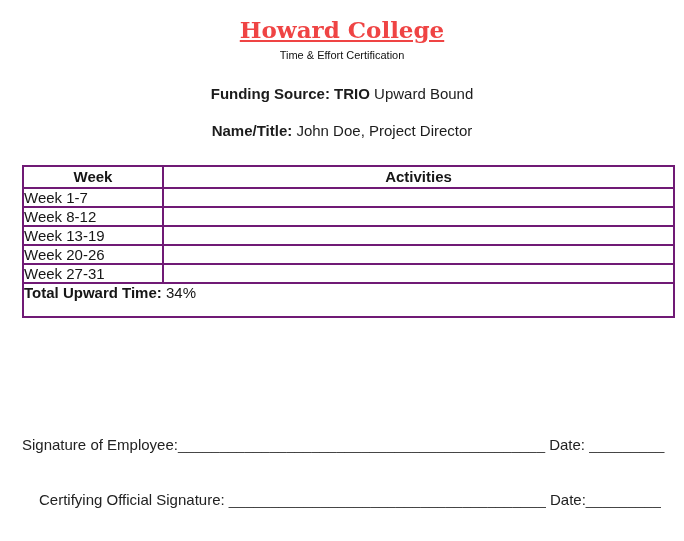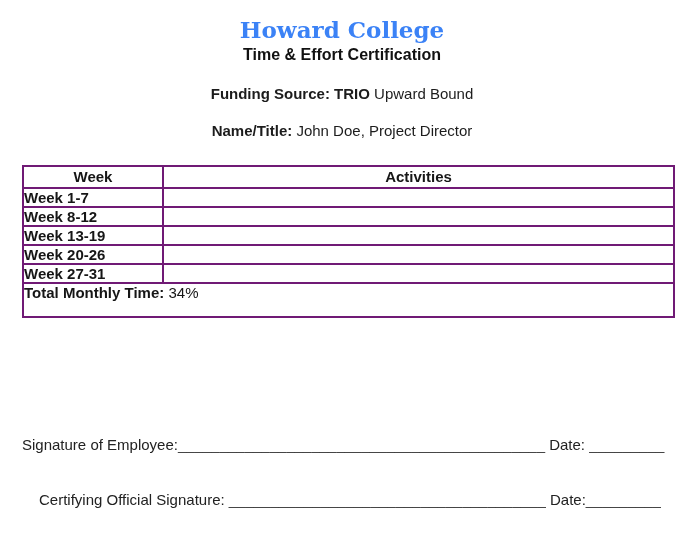--- a/index.html
+++ b/index.html
@@ -17,28 +17,29 @@
     overflow: hidden;
   }
   .college-title {
     margin: 0;
     padding-top: 17px;
     text-align: center;
     font-family: "DejaVu Serif", serif;
     font-weight: bold;
     font-size: 23px;
     line-height: 26px;
-    color: #3b82f6;
+    color: #ef4444;
+    text-decoration: underline;
   }
   .form-title {
     margin: 2px 0 0 0;
     text-align: center;
-    font-size: 16px;
+    font-size: 11px;
     line-height: 20px;
-    font-weight: bold;
+    font-weight: normal;
     color: #111111;
   }
   .meta-line {
     margin: 0;
     text-align: center;
     font-size: 15px;
     line-height: 16px;
     color: #1c1c1c;
   }
   .meta-line.first { margin-top: 25px; }
@@ -62,21 +63,20 @@
     font-weight: bold;
     text-align: center;
     height: 20px;
     line-height: 18px;
   }
   td.week-cell {
     height: 17px;
     line-height: 16px;
     padding-left: 5px;
     font-size: 14px;
-    font-weight: bold;
   }
   td.activity-cell { height: 17px; }
   td.total-cell {
     height: 32px;
     vertical-align: top;
     padding: 2px 0 0 6px;
     font-size: 15px;
     line-height: 18px;
   }
   .sig-line {
@@ -130,21 +130,21 @@
       </tr>
       <tr>
         <td class="week-cell">Week 20-26</td>
         <td class="activity-cell"></td>
       </tr>
       <tr>
         <td class="week-cell">Week 27-31</td>
         <td class="activity-cell"></td>
       </tr>
       <tr>
-        <td class="total-cell" colspan="2"><span class="b">Total Monthly Time:</span>
+        <td class="total-cell" colspan="2"><span class="b">Total Upward Time:</span>
           <span>34%</span></td>
       </tr>
     </tbody>
   </table>
 
   <p class="sig-line first"><span>Signature of Employee:</span><span class="fill-line">____________________________________________</span>
     <span>Date:</span>
     <span class="fill-line">_________</span></p>
 
   <p class="sig-line second"><span>Certifying Official Signature:</span>

